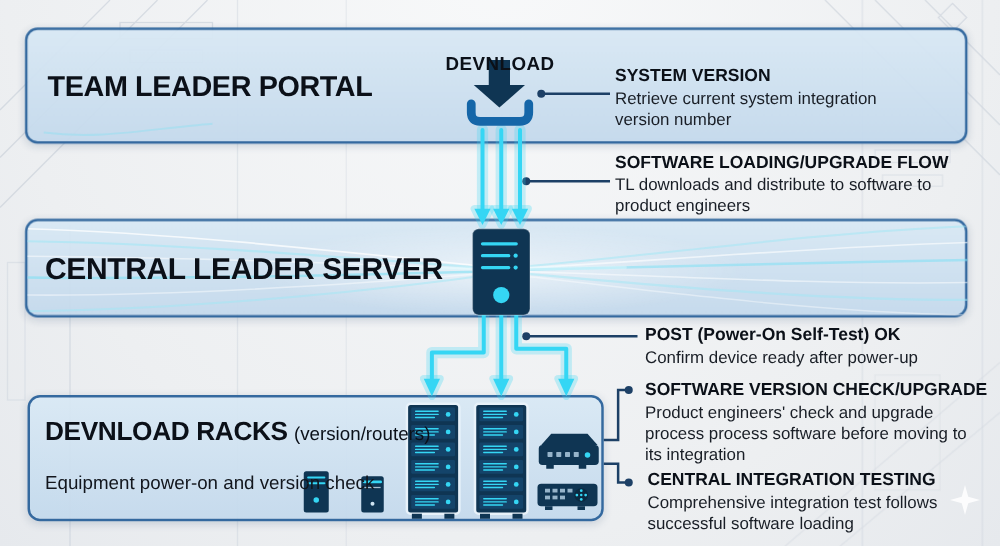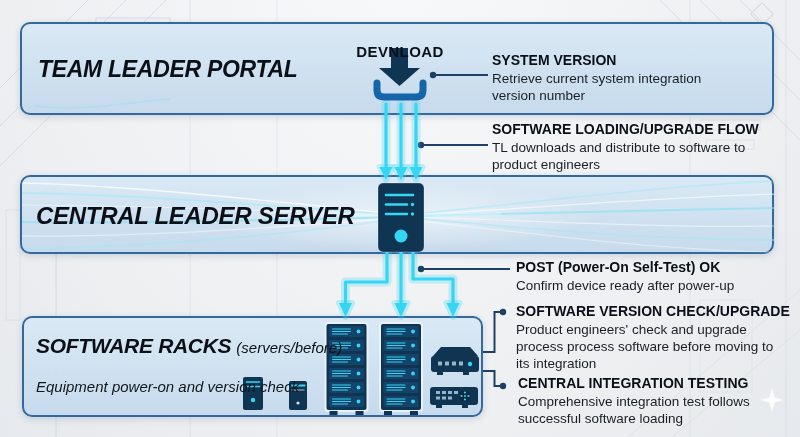--- a/index.html
+++ b/index.html
@@ -16,21 +16,21 @@
   .bg-art,.overlay{position:absolute;left:0;top:0;pointer-events:none;}
   .panel{
     position:absolute;border:2px solid var(--box-border);border-radius:10px;
     background:linear-gradient(180deg, rgba(216,232,244,.96) 0%, rgba(196,217,236,.96) 100%);
     box-shadow:0 2px 7px rgba(40,70,110,.18);
   }
   .panel.p1{left:20px;top:22px;width:754px;height:93px;}
   .panel.p2{left:20px;top:175px;width:754px;height:79px;}
   .panel.p3{left:22px;top:316px;width:461px;height:101px;}
   .txt{position:absolute;color:var(--title-text);}
-  .sec-title{font-weight:700;letter-spacing:-.3px;font-style:italic;}
+  .sec-title{font-weight:700;letter-spacing:-.3px;}
   .t1{left:38px;top:56px;font-size:23px;}
   .t2{left:36px;top:202px;font-size:24px;}
   .t3{left:36px;top:334px;font-size:21px;line-height:23px;}
   .t3 .suffix{font-weight:400;font-size:15px;letter-spacing:0;margin-left:5px;}
   .t3 .subtitle{font-weight:400;font-size:15px;letter-spacing:0;margin-top:16px;color:#12161d;}
   .devnload{left:340px;top:43px;width:120px;text-align:center;font-size:15px;font-weight:700;letter-spacing:.4px;}
   .callout{position:absolute;color:var(--body-text);}
   .co-title{font-size:14px;font-weight:700;color:var(--title-text);white-space:nowrap;margin-bottom:2px;}
   .co-body{font-size:13.5px;line-height:17px;}
   .c1{left:492px;top:52px;}  .c1 .co-body{width:240px;}
@@ -240,21 +240,21 @@
       <path class="cy-thin" stroke-width="2.2" d="M291.5,385.5 H304.5"></path>
       <path d="M291.5,390 H304.5" stroke="#cfe3f0" stroke-width="1" opacity=".8" fill="none"></path>
       <circle cx="298" cy="403" r="1.6" fill="#cfe3f0"></circle>
     </g>
   </svg>
 
   <div class="txt sec-title t1">TEAM LEADER PORTAL</div>
   <div class="txt sec-title t2">CENTRAL LEADER SERVER</div>
   <div class="txt sec-title t3">
     <div>
-      <span>SOFTWARE RACKS</span><span class="suffix">(servers/before)</span>
+      <span>DEVNLOAD RACKS</span><span class="suffix">(version/routers)</span>
     </div>
     <div class="subtitle">Equipment power-on and version check</div>
   </div>
 
   <div class="txt devnload">DEVNLOAD</div>
 
   <div class="callout c1">
     <div class="co-title">SYSTEM VERSION</div>
     <div class="co-body">Retrieve current system integration version number</div>
   </div>

